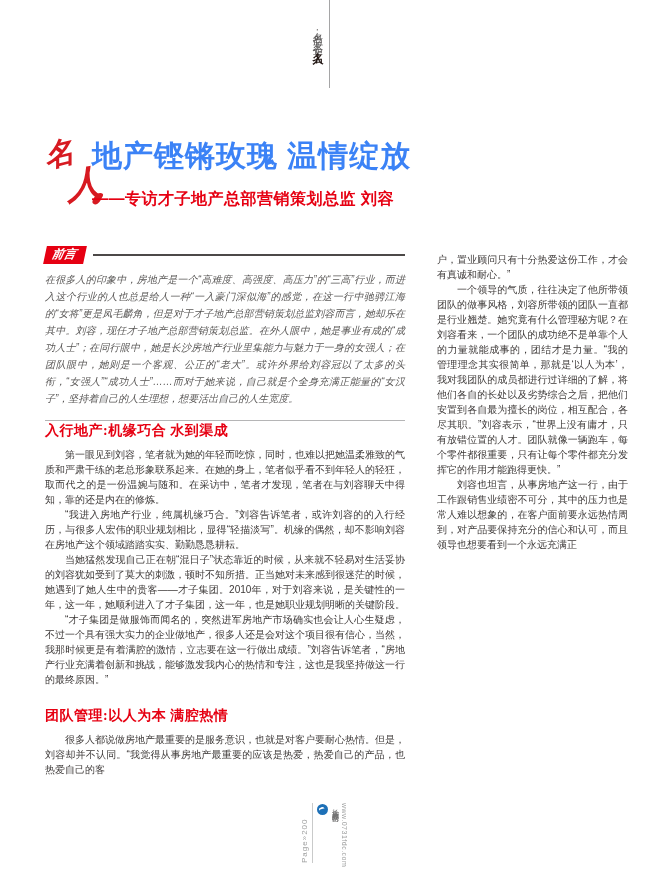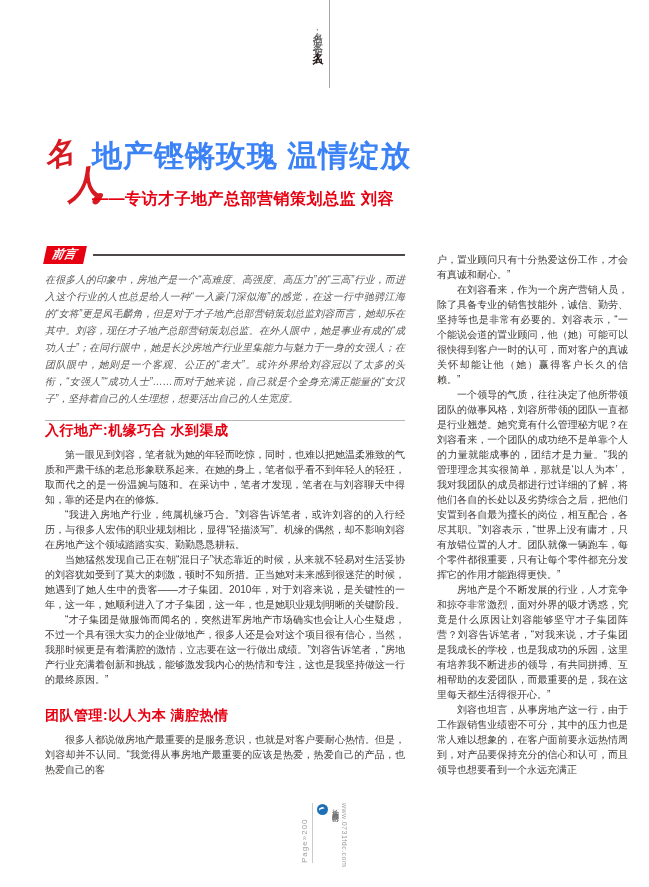--- a/index.html
+++ b/index.html
@@ -37,21 +37,21 @@
   .badge { display:inline-block; background:#e60012; color:#ffffff; font-weight:bold; font-style:italic;
            font-size:12px; line-height:15px; padding:1px 9px 2px 7px; transform:skewX(-12deg); }
   .preface-rule { flex:1; height:2px; background:#4c4948; margin-left:8px; }
   .preface-text { margin:8px 0 13px; font-size:10px; line-height:17px; color:#5a5857;
                   font-style:italic; text-align:justify; }
   .preface-bottom-rule { margin-top:7px; height:1px; background:#b5b5b6; }
 
   
   .col-left  { position:absolute; left:45px;  top:422px; width:360px; }
   .col-right { position:absolute; left:421px; top:252px; width:191px;margin-left:16px; }
-  .section-heading { margin:0 0 7px; font-size:14px; font-weight:bold; color:#e60012; letter-spacing:0.5px; }
+  .section-heading { margin:0 0 7px; font-size:14px; font-weight:bold; color:#e60012; letter-spacing:0.5px;font-family:Liberation Serif, serif; }
   .section-heading.second { margin-top:20px; }
   p.body { margin:0; font-size:10px; line-height:15px; color:#3e3a39;
            text-align:justify; text-indent:2em; }
   p.body.no-indent { text-indent:0; }
 
   
   .footer { position:absolute; left:300px; top:803px; display:flex; align-items:flex-start; }
   .footer-page { writing-mode:vertical-rl; transform:rotate(180deg); font-size:8px; color:#9fa0a0;
                  letter-spacing:1px; height:60px; }
   .footer-divider { width:1px; height:60px; background:#c9caca; margin:0 4px 0 3px; }
@@ -94,23 +94,21 @@
     <p class="body">第一眼见到刘容，笔者就为她的年轻而吃惊，同时，也难以把她温柔雅致的气质和严肃干练的老总形象联系起来。在她的身上，笔者似乎看不到年轻人的轻狂，取而代之的是一份温婉与随和。在采访中，笔者才发现，笔者在与刘容聊天中得知，靠的还是内在的修炼。</p>
     <p class="body">“我进入房地产行业，纯属机缘巧合。”刘容告诉笔者，或许刘容的的入行经历，与很多人宏伟的职业规划相比，显得“轻描淡写”。机缘的偶然，却不影响刘容在房地产这个领域踏踏实实、勤勤恳恳耕耘。</p>
     <p class="body">当她猛然发现自己正在朝“混日子”状态靠近的时候，从来就不轻易对生活妥协的刘容犹如受到了莫大的刺激，顿时不知所措。正当她对未来感到很迷茫的时候，她遇到了她人生中的贵客——才子集团。2010年，对于刘容来说，是关键性的一年，这一年，她顺利进入了才子集团，这一年，也是她职业规划明晰的关键阶段。</p>
     <p class="body">“才子集团是做服饰而闻名的，突然进军房地产市场确实也会让人心生疑虑，不过一个具有强大实力的企业做地产，很多人还是会对这个项目很有信心，当然，我那时候更是有着满腔的激情，立志要在这一行做出成绩。”刘容告诉笔者，“房地产行业充满着创新和挑战，能够激发我内心的热情和专注，这也是我坚持做这一行的最终原因。”</p>
     <h2 class="section-heading second">团队管理:以人为本 满腔热情</h2>
     <p class="body">很多人都说做房地产最重要的是服务意识，也就是对客户要耐心热情。但是，刘容却并不认同。“我觉得从事房地产最重要的应该是热爱，热爱自己的产品，也热爱自己的客</p>
   </div>
 
   <div class="col-right">
     <p class="body no-indent">户，置业顾问只有十分热爱这份工作，才会有真诚和耐心。”</p>
-    <p class="body">在刘容看来，作为一个房产营销人员，除了具备专业的销售技能外，诚信、勤劳、坚持等也是非常有必要的。刘容表示，“一个能说会道的置业顾问，他（她）可能可以很快得到客户一时的认可，而对客户的真诚关怀却能让他（她）赢得客户长久的信赖。”</p>
     <p class="body">一个领导的气质，往往决定了他所带领团队的做事风格，刘容所带领的团队一直都是行业翘楚。她究竟有什么管理秘方呢？在刘容看来，一个团队的成功绝不是单靠个人的力量就能成事的，团结才是力量。“我的管理理念其实很简单，那就是‘以人为本’，我对我团队的成员都进行过详细的了解，将他们各自的长处以及劣势综合之后，把他们安置到各自最为擅长的岗位，相互配合，各尽其职。”刘容表示，“世界上没有庸才，只有放错位置的人才。团队就像一辆跑车，每个零件都很重要，只有让每个零件都充分发挥它的作用才能跑得更快。”</p>
-    <p class="body">房地产是个不断发展的行业，人才竞争和掠夺非常激烈，面对外界的吸才诱惑，究竟是什么原因让刘容能够坚守才子集团阵营？刘容告诉笔者，“对我来说，才子集团是我成长的学校，也是我成功的乐园，这里有培养我不断进步的领导，有共同拼搏、互相帮助的友爱团队，而最重要的是，我在这里每天都生活得很开心。”</p>
     <p class="body">刘容也坦言，从事房地产这一行，由于工作跟销售业绩密不可分，其中的压力也是常人难以想象的，在客户面前要永远热情周到，对产品要保持充分的信心和认可，而且领导也想要看到一个永远充满正</p>
   </div>
 
   <div class="footer">
     <span class="footer-page">Page»200</span>
     <span class="footer-divider"></span>
     <span class="footer-logo"></span>
     <span class="footer-site">长沙房地产联合网</span>
     <span class="footer-url">www.0731fdc.com</span>
   </div>

